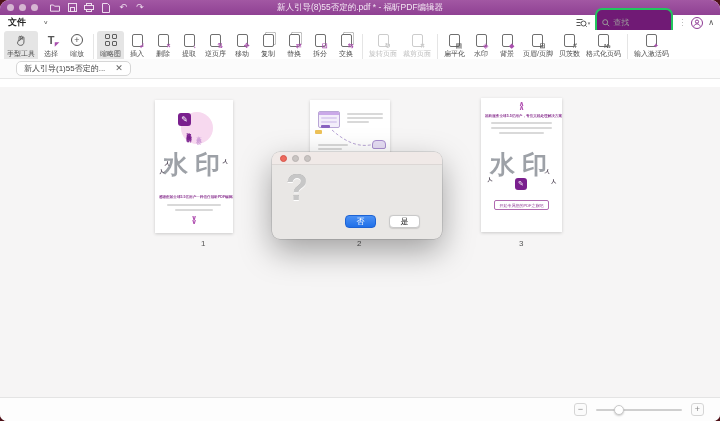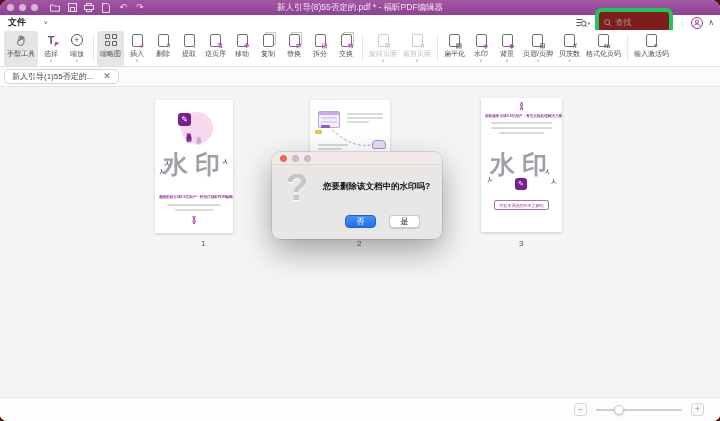--- a/index.html
+++ b/index.html
@@ -20,21 +20,21 @@
   
   .menubar { position:absolute; top:15px; left:0; right:0; height:15px; background:#fff; display:flex; align-items:center; font-size:9px; color:#262626; }
   .menu-file { display:flex; align-items:center; gap:18px; margin-left:8px; margin-right:16px; font-weight:bold; }
   .menu-file .caret { font-size:6px; color:#666; }
   .menu-items { display:flex; gap:15px; }
   .menu-item { padding:1px 0 2px; cursor:default; }
   .menu-item.active { color:#8e3a94; font-weight:bold; border-bottom:2px solid #8e3a94; }
   .menu-right { position:absolute; right:6px; display:flex; align-items:center; gap:5px; }
   .adv-search { display:flex; align-items:center; gap:1px; }
   .adv-search .caret { font-size:5px; color:#777; }
-  .search-box { width:78px; height:29px; border:4px solid #22c55e; border-radius:7px; background:#7f1d1d; display:flex; align-items:center; padding:0 5px; gap:3px; }
+  .search-box { width:78px; height:29px; border:2px solid #22c55e; border-radius:7px; background:#701a75; display:flex; align-items:center; padding:0 5px; gap:3px; }
   .search-box .ph { font-size:8px; color:#9c9c9c; }
   .dots-sep { color:#b0b0b0; font-size:8px; }
   .avatar { width:12px; height:12px; border-radius:50%; border:1px solid #8e3a94; display:flex; align-items:center; justify-content:center; }
   .collapse { font-size:8px; color:#555; }
 
   
   .toolbar { position:absolute; top:30px; left:0; right:0; height:37px; background:#fff; border-bottom:1px solid #e2e2e2; display:flex; align-items:center; padding:0 4px; }
   .tgroup { display:flex; align-items:center; }
   .tdiv { width:1px; height:28px; background:#e5e5e5; margin:0 3px; }
   .tool { display:flex; flex-direction:column; align-items:center; padding:2px 3px; border-radius:3px; min-width:26px; }
@@ -49,21 +49,21 @@
   .pg { width:11px; height:13px; border:1px solid #6f6f6f; border-radius:2px; background:#fff; position:relative; }
   .pg.double { box-shadow:2px -2px 0 -0.5px #fff, 2px -2px 0 0 #8c8c8c; }
   .accent { position:absolute; right:-3px; bottom:-3px; font-size:7px; line-height:1; color:#a94fae; background:transparent; font-weight:bold; }
   .grid-ic { display:grid; grid-template-columns:5px 5px; grid-template-rows:5px 5px; gap:2px; }
   .grid-ic span { border:1px solid #5f5f5f; border-radius:1px; }
   .zoom-ic { width:12px; height:12px; border:1.3px solid #555; border-radius:50%; color:#555; font-size:9px; display:flex; align-items:center; justify-content:center; line-height:1; }
   .sel-ic { font-size:11px; color:#555; font-weight:bold; position:relative; }
   .sel-ic .accent { right:-5px; bottom:-1px; font-size:6px; }
 
   
-  .tabbar { position:absolute; top:67px; left:0; right:0; height:20px; background:#fbfbfb; border-bottom:1px solid #e6e6e6; display:flex; align-items:center; }
+  .tabbar { position:absolute; top:59px; left:0; right:0; height:20px; background:#fbfbfb; border-bottom:1px solid #e6e6e6; display:flex; align-items:center;padding-left:12px; }
   .tab { margin-left:4px; height:15px; background:#fff; border:1px solid #d6d6d6; border-radius:5px; display:flex; align-items:center; padding:0 7px; gap:10px; }
   .tab .tlbl { font-size:8px; color:#444; white-space:nowrap; }
   .tab .tclose { font-size:9px; color:#666; line-height:1; }
 
   
   .content { position:absolute; top:87px; left:0; right:0; bottom:24px; background:#f6f5f5; }
   .page { position:absolute; background:#fff; box-shadow:0 1px 3px rgba(0,0,0,.18); overflow:hidden; }
   .pagenum { position:absolute; font-size:8px; color:#555; }
   .pcirc { position:absolute; border-radius:50%; background:#f7d9ef; }
   .plogo { position:absolute; background:#7a1f8e; border-radius:3px; color:#fff; display:flex; align-items:center; justify-content:center; }
@@ -461,21 +461,20 @@
       <span class="pagenum" style="left:519px; top:152px;">3</span>
     </div>
 
     <div class="dialog">
       <div class="dlg-titlebar">
         <span class="dlg-light red"></span>
         <span class="dlg-light gray"></span>
         <span class="dlg-light gray"></span>
       </div>
       <span class="dlg-q">?</span>
-      <span class="dlg-msg">您要删除该文档中的水印吗?</span>
       <div class="dlg-btns">
         <span class="dlg-btn primary">否</span>
         <span class="dlg-btn plain">是</span>
       </div>
     </div>
 
     <div class="bottombar">
       <div class="zoomctl">
         <span class="zbtn">−</span>
         <span class="ztrack">

